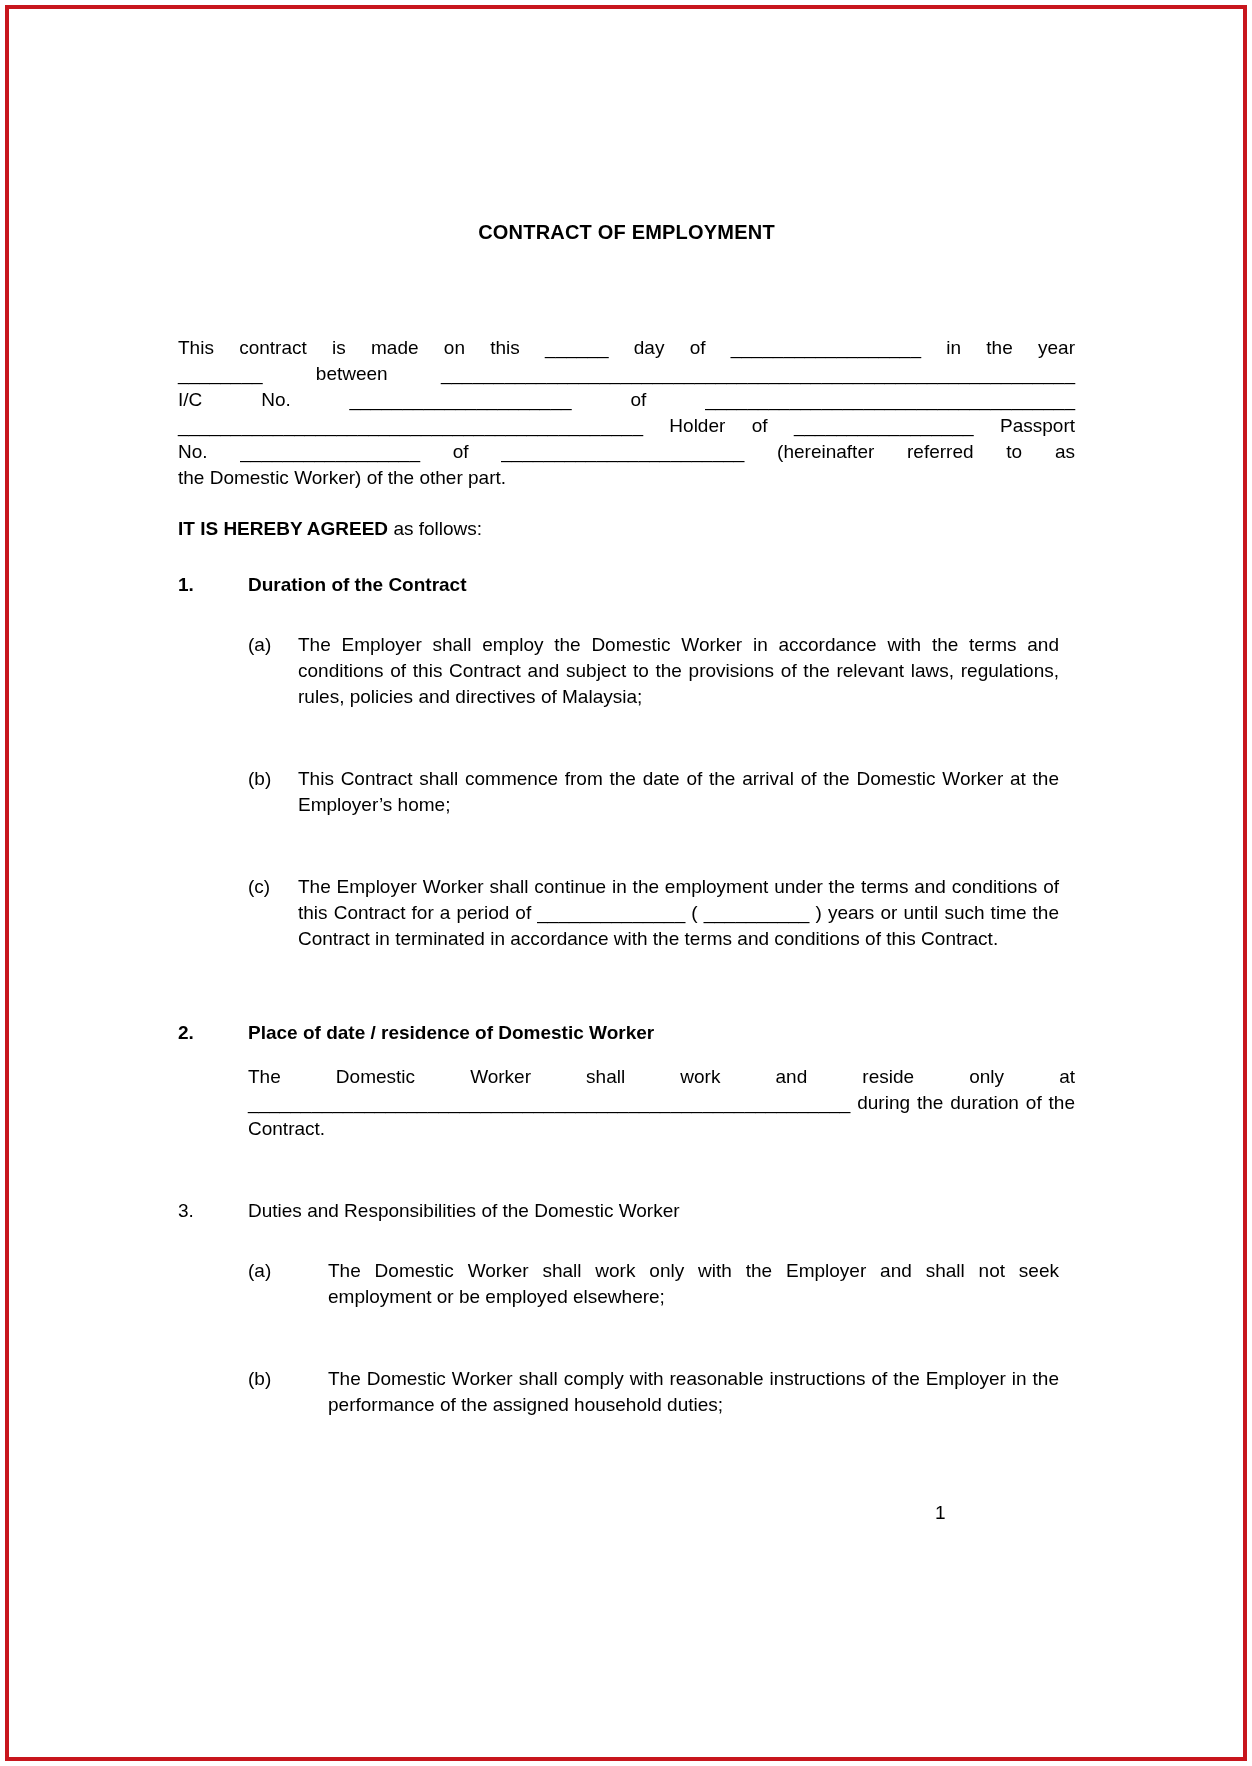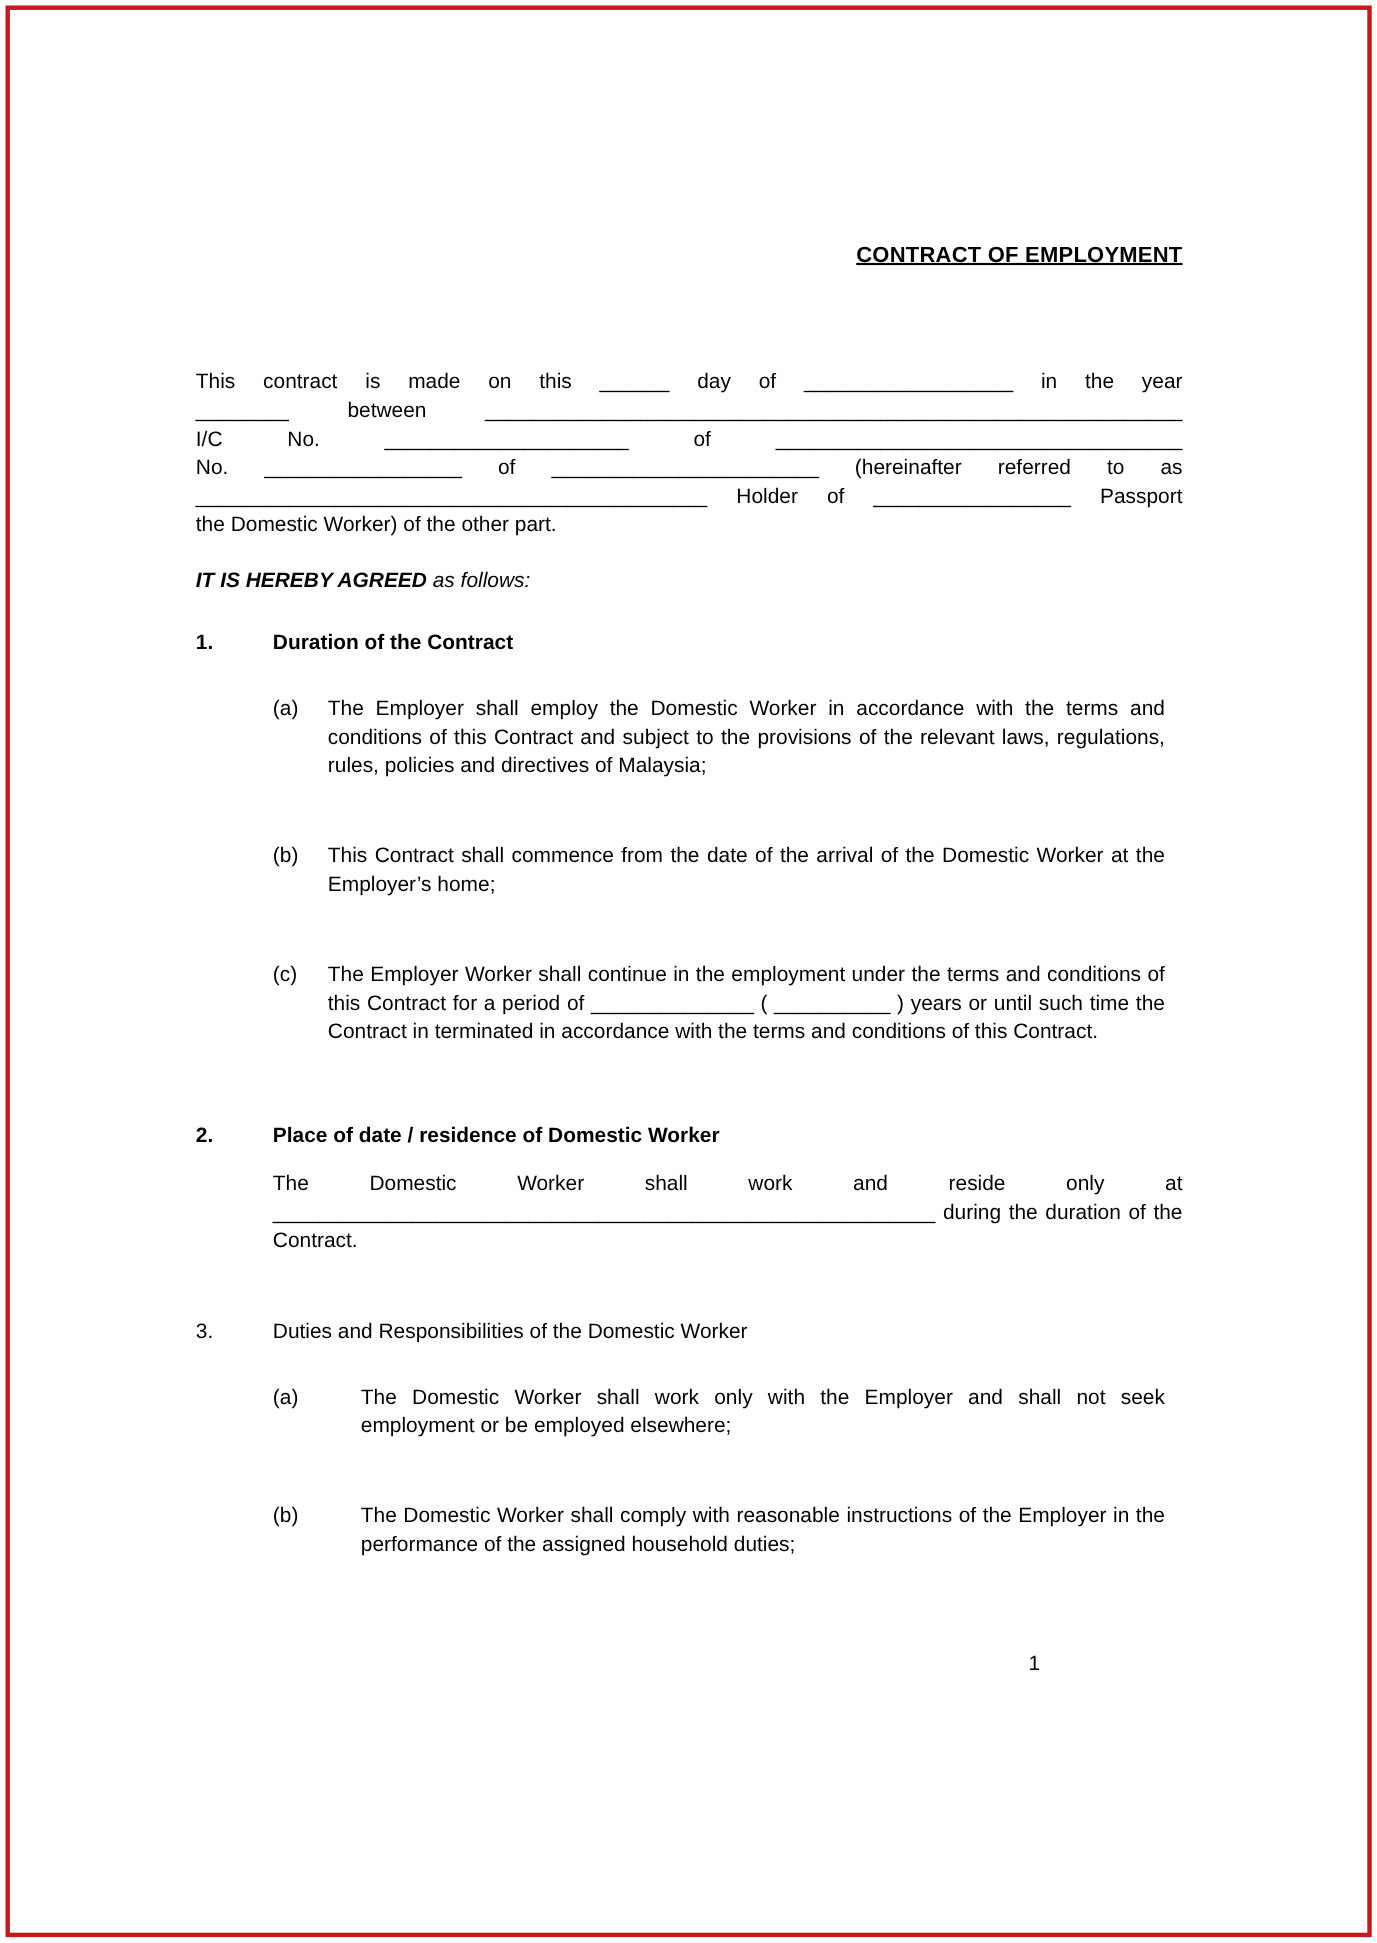--- a/index.html
+++ b/index.html
@@ -18,28 +18,27 @@
   }
   .doc {
     position: absolute; left: 178px; top: 0; width: 897px;
     padding-top: 219px;
     font-size: 19px; line-height: 26px;
   }
   .title {
     margin: 0;
     font-size: 20px; line-height: 26px;
     font-weight: 700;
-    text-decoration: underline;
-    text-align: right;
+    text-align: center;
     letter-spacing: 0.2px;
   }
   .intro { margin-top: 90px; }
   .jline { text-align: justify; text-align-last: justify; word-break: break-word; }
   .jline-end { text-align-last: left; }
-  .lead { margin: 25px 0 0 0; font-style: italic; }
+  .lead { margin: 25px 0 0 0; }
   .b { font-weight: 700; }
   .sec-head { display: grid; grid-template-columns: 70px 1fr; align-items: baseline; }
   .sec-head.bold { font-weight: 700; }
   .section-1 { margin-top: 30px; }
   .section-2 { margin-top: 52px; }
   .section-3 { margin-top: 56px; }
   .items { margin-top: 18px; margin-left: 70px; }
   .item { display: grid; align-items: baseline; }
   .item + .item { margin-top: 24px; }
   .cols-a { grid-template-columns: 34px 1fr; }
@@ -55,22 +54,22 @@
   <div class="frame"></div>
 
   <div class="doc">
 
     <h1 class="title">CONTRACT OF EMPLOYMENT</h1>
 
     <div class="intro">
       <div class="jline">This contract is made on this ______ day of __________________ in the year</div>
       <div class="jline">________ between ____________________________________________________________</div>
       <div class="jline">I/C No. _____________________ of ___________________________________</div>
+      <div class="jline">____________________________________________ Holder of _________________ Passport</div>
       <div class="jline">No. _________________ of _______________________ (hereinafter referred to as</div>
-      <div class="jline">____________________________________________ Holder of _________________ Passport</div>
       <div class="jline jline-end">the Domestic Worker) of the other part.</div>
     </div>
 
     <p class="lead"><span class="b">IT IS HEREBY AGREED</span><span> as follows:</span></p>
 
     <div class="section-1">
       <div class="sec-head bold">
         <span class="sec-num">1.</span>
         <span class="sec-title">Duration of the Contract</span>
       </div>

